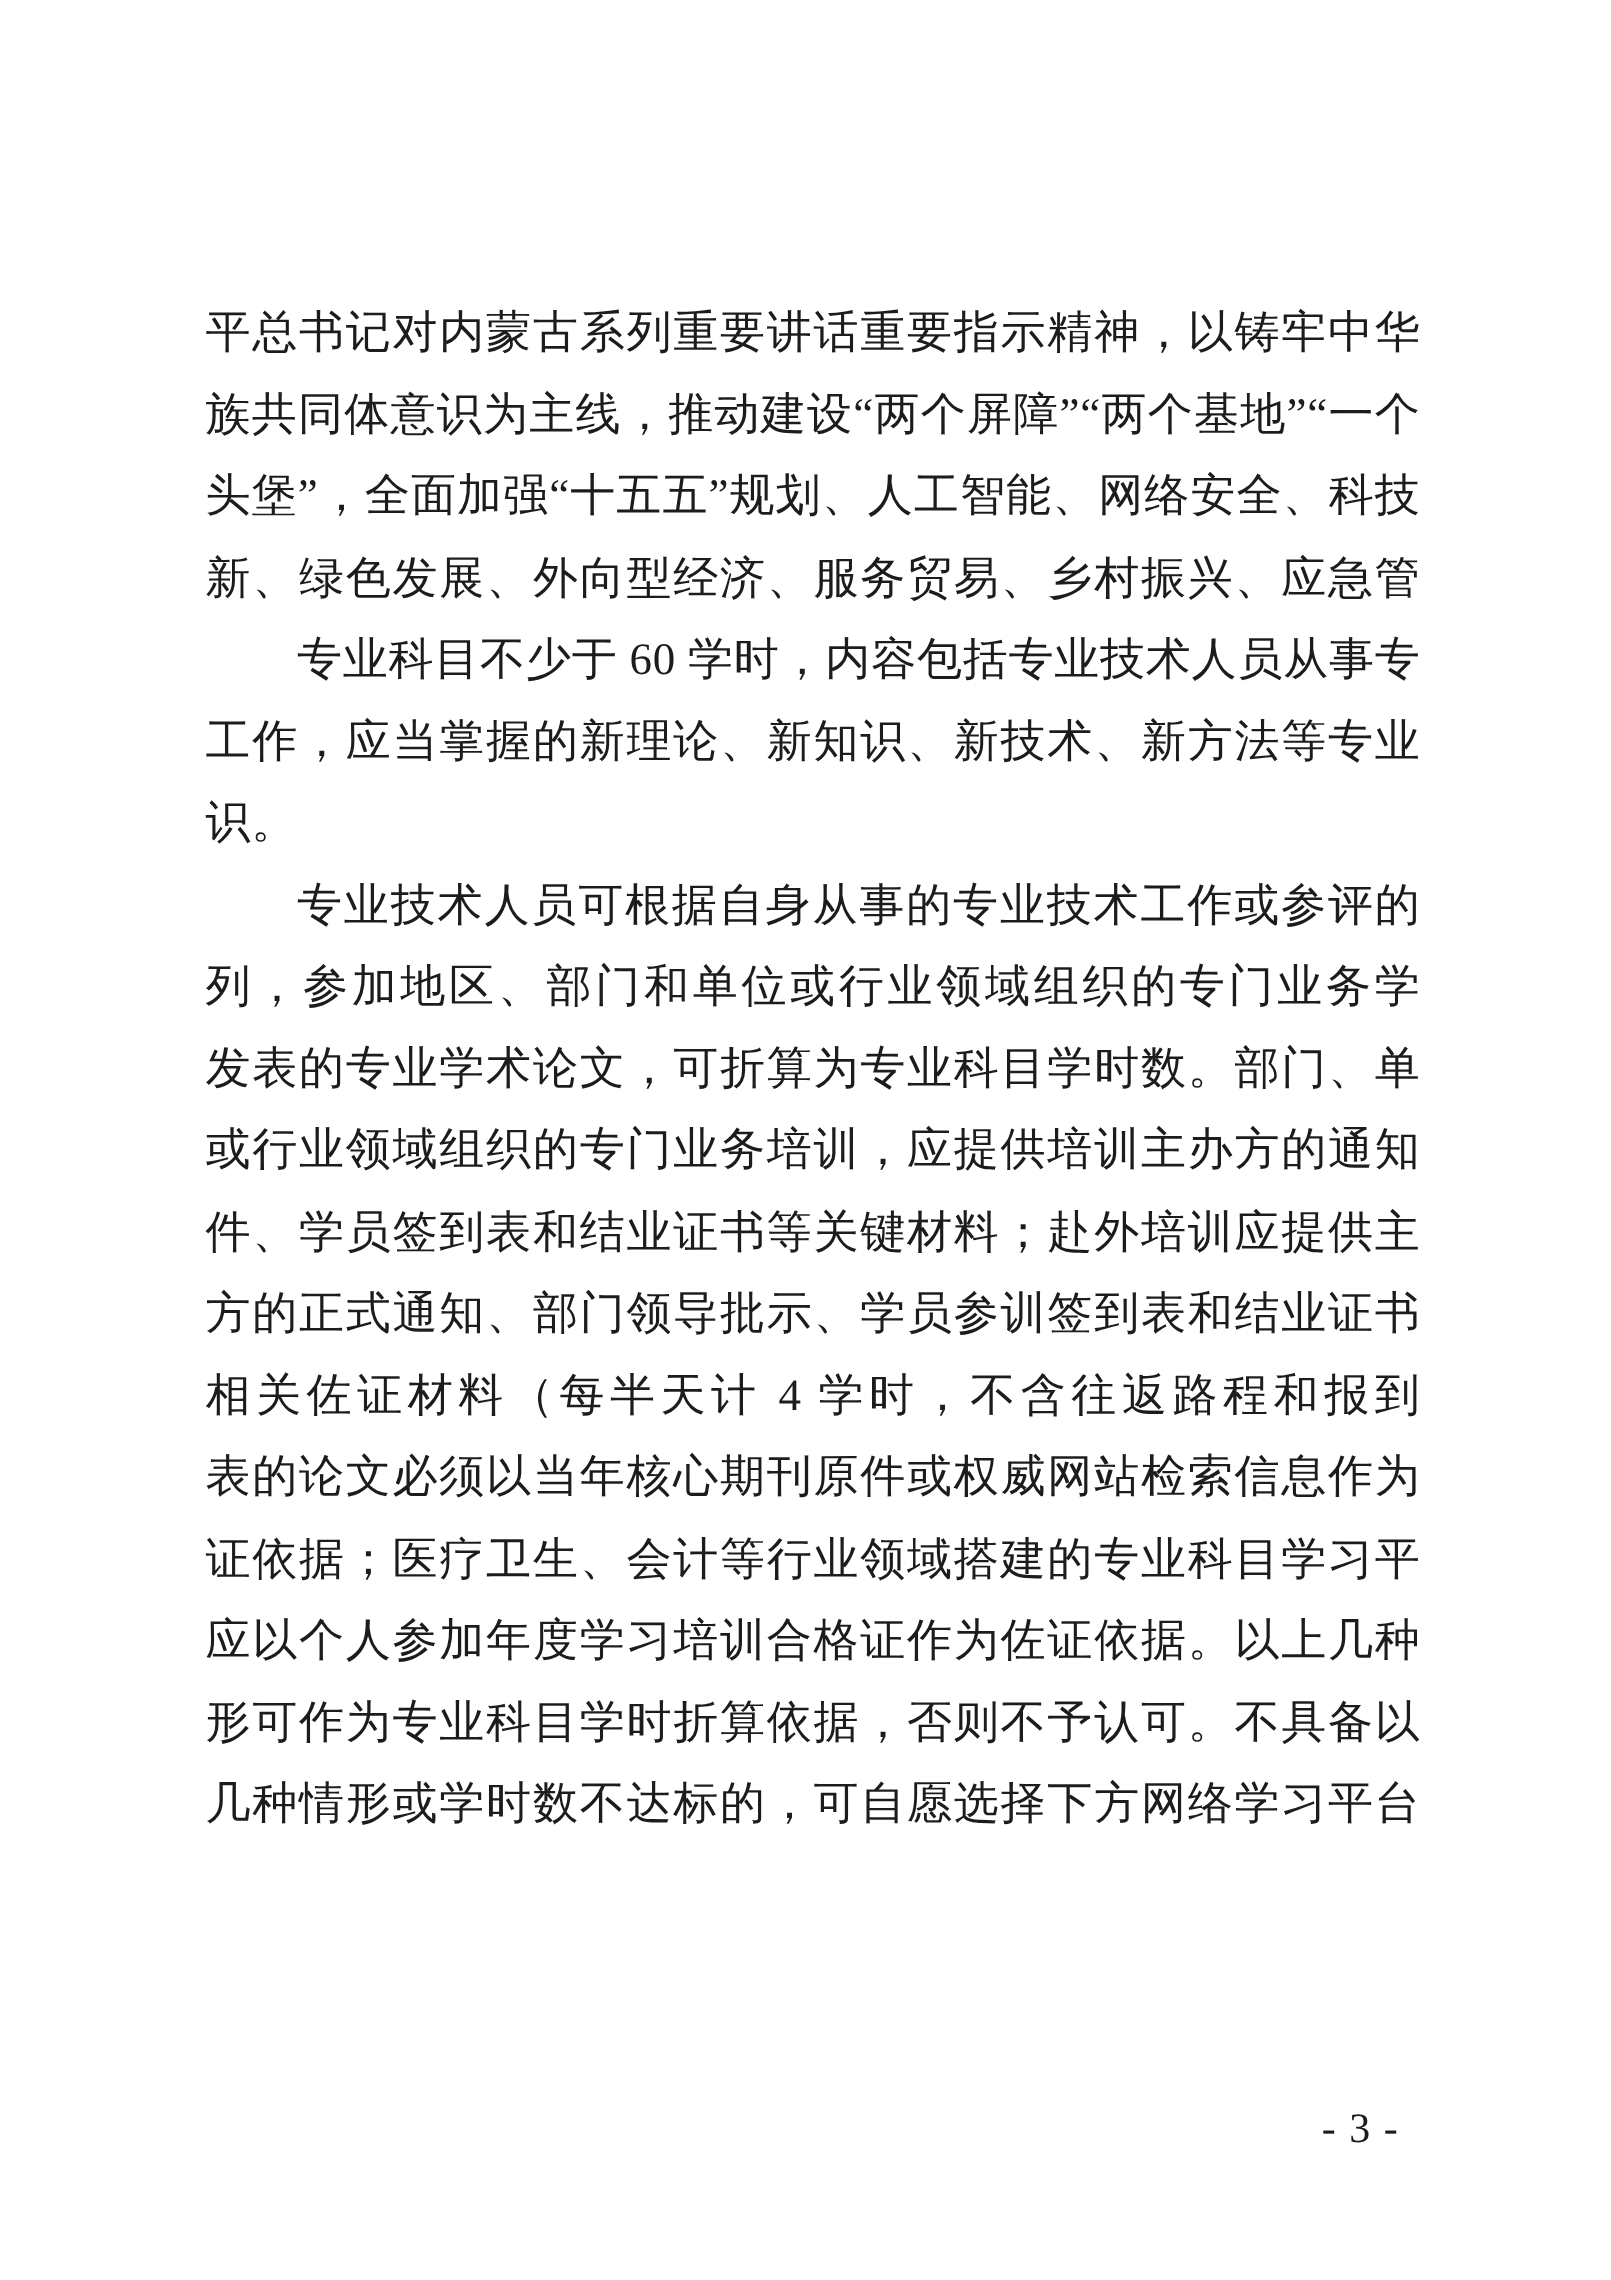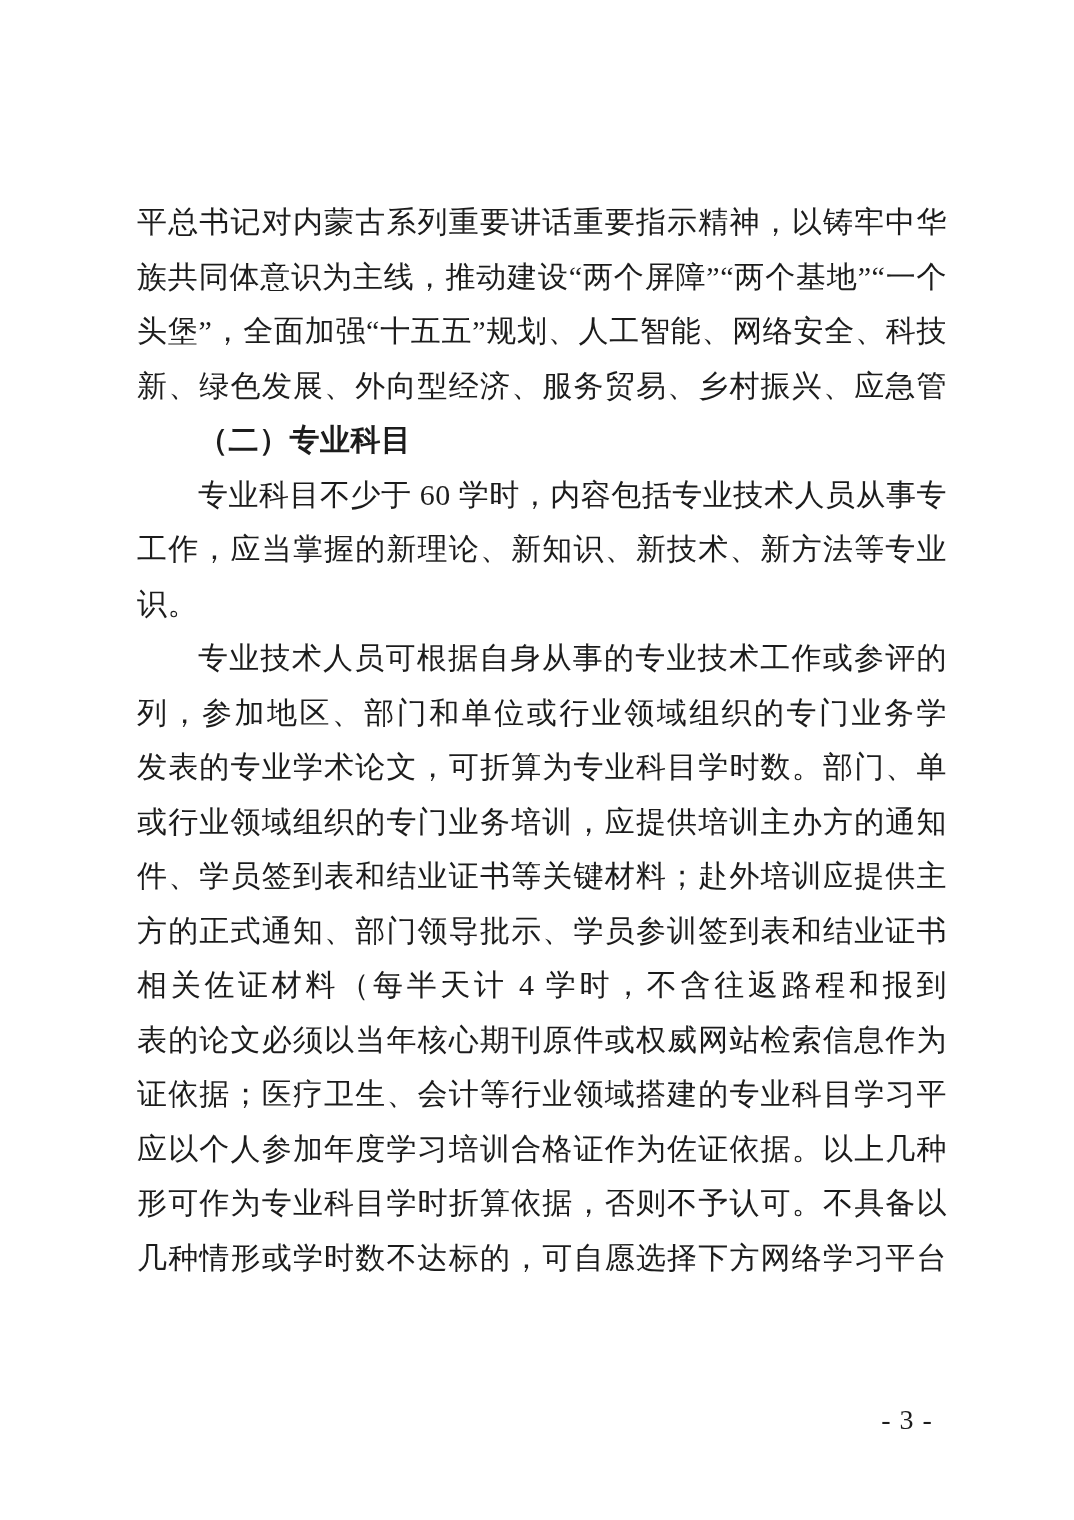--- a/index.html
+++ b/index.html
@@ -57,21 +57,20 @@
 </style>
 </head>
 <body>
 
 <div class="page">
   <div class="content">
     <div class="line j">平总书记对内蒙古系列重要讲话重要指示精神，以铸牢中华民</div>
     <div class="line j">族共同体意识为主线，推动建设“两个屏障”“两个基地”“一个桥</div>
     <div class="line j">头堡”，全面加强“十五五”规划、人工智能、网络安全、科技创</div>
     <div class="line j">新、绿色发展、外向型经济、服务贸易、乡村振兴、应急管理、</div>
-    <div class="line heading indent">（二）专业科目</div>
     <div class="line j indent">专业科目不少于 60 学时，内容包括专业技术人员从事专业</div>
     <div class="line j">工作，应当掌握的新理论、新知识、新技术、新方法等专业知</div>
     <div class="line">识。</div>
     <div class="line j indent">专业技术人员可根据自身从事的专业技术工作或参评的系</div>
     <div class="line j">列，参加地区、部门和单位或行业领域组织的专门业务学习，</div>
     <div class="line j">发表的专业学术论文，可折算为专业科目学时数。部门、单位</div>
     <div class="line j">或行业领域组织的专门业务培训，应提供培训主办方的通知文</div>
     <div class="line j">件、学员签到表和结业证书等关键材料；赴外培训应提供主办</div>
     <div class="line j">方的正式通知、部门领导批示、学员参训签到表和结业证书等</div>
     <div class="line j">相关佐证材料（每半天计 4 学时，不含往返路程和报到日）；发</div>

